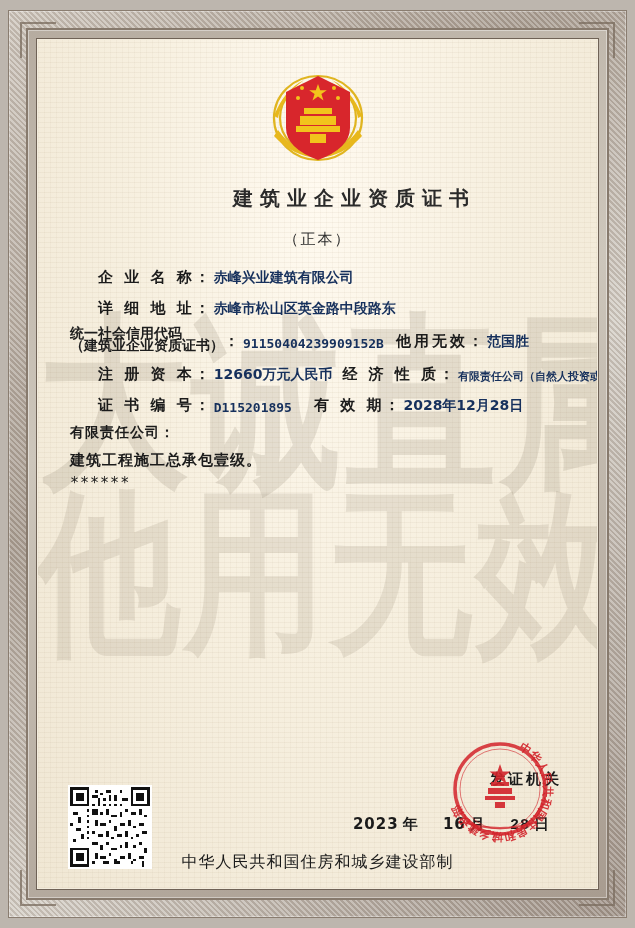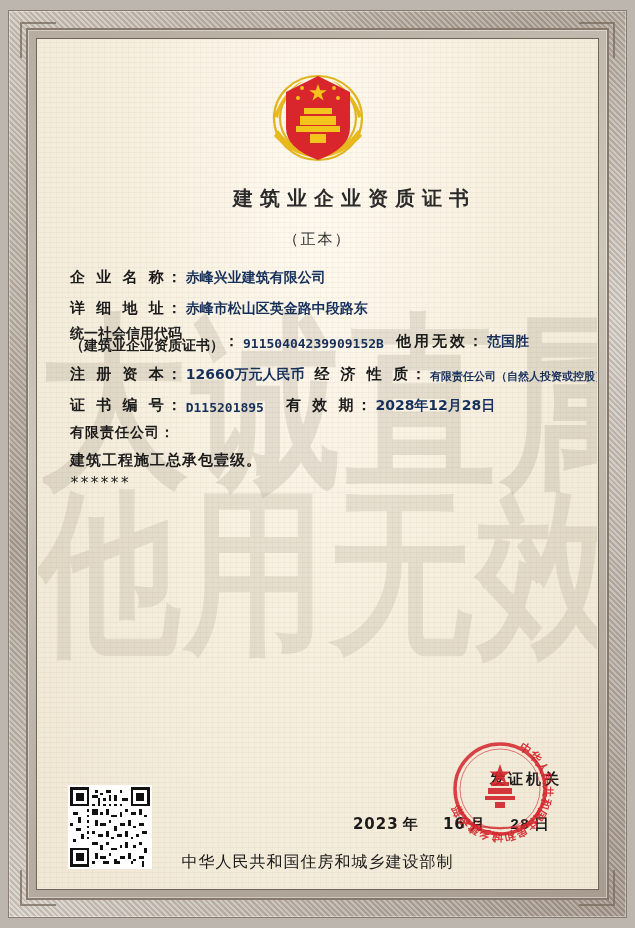--- a/index.html
+++ b/index.html
@@ -149,20 +149,21 @@
     align-items: flex-end;
     margin-bottom: 9px;
     min-height: 22px;
   }
   .lbl {
     font-size: 15px;
     font-weight: 700;
     letter-spacing: 3px;
     white-space: nowrap;
     color: #1b1b1b;
+    margin-left: 28px;
   }
   .colon { font-size: 15px; font-weight: 700; padding: 0 1px 0 0; }
   .val {
     font-size: 14px;
     color: #16305c;
     padding-left: 3px;
     white-space: nowrap;
     font-weight: 600;
   }
   .small-lbl {

